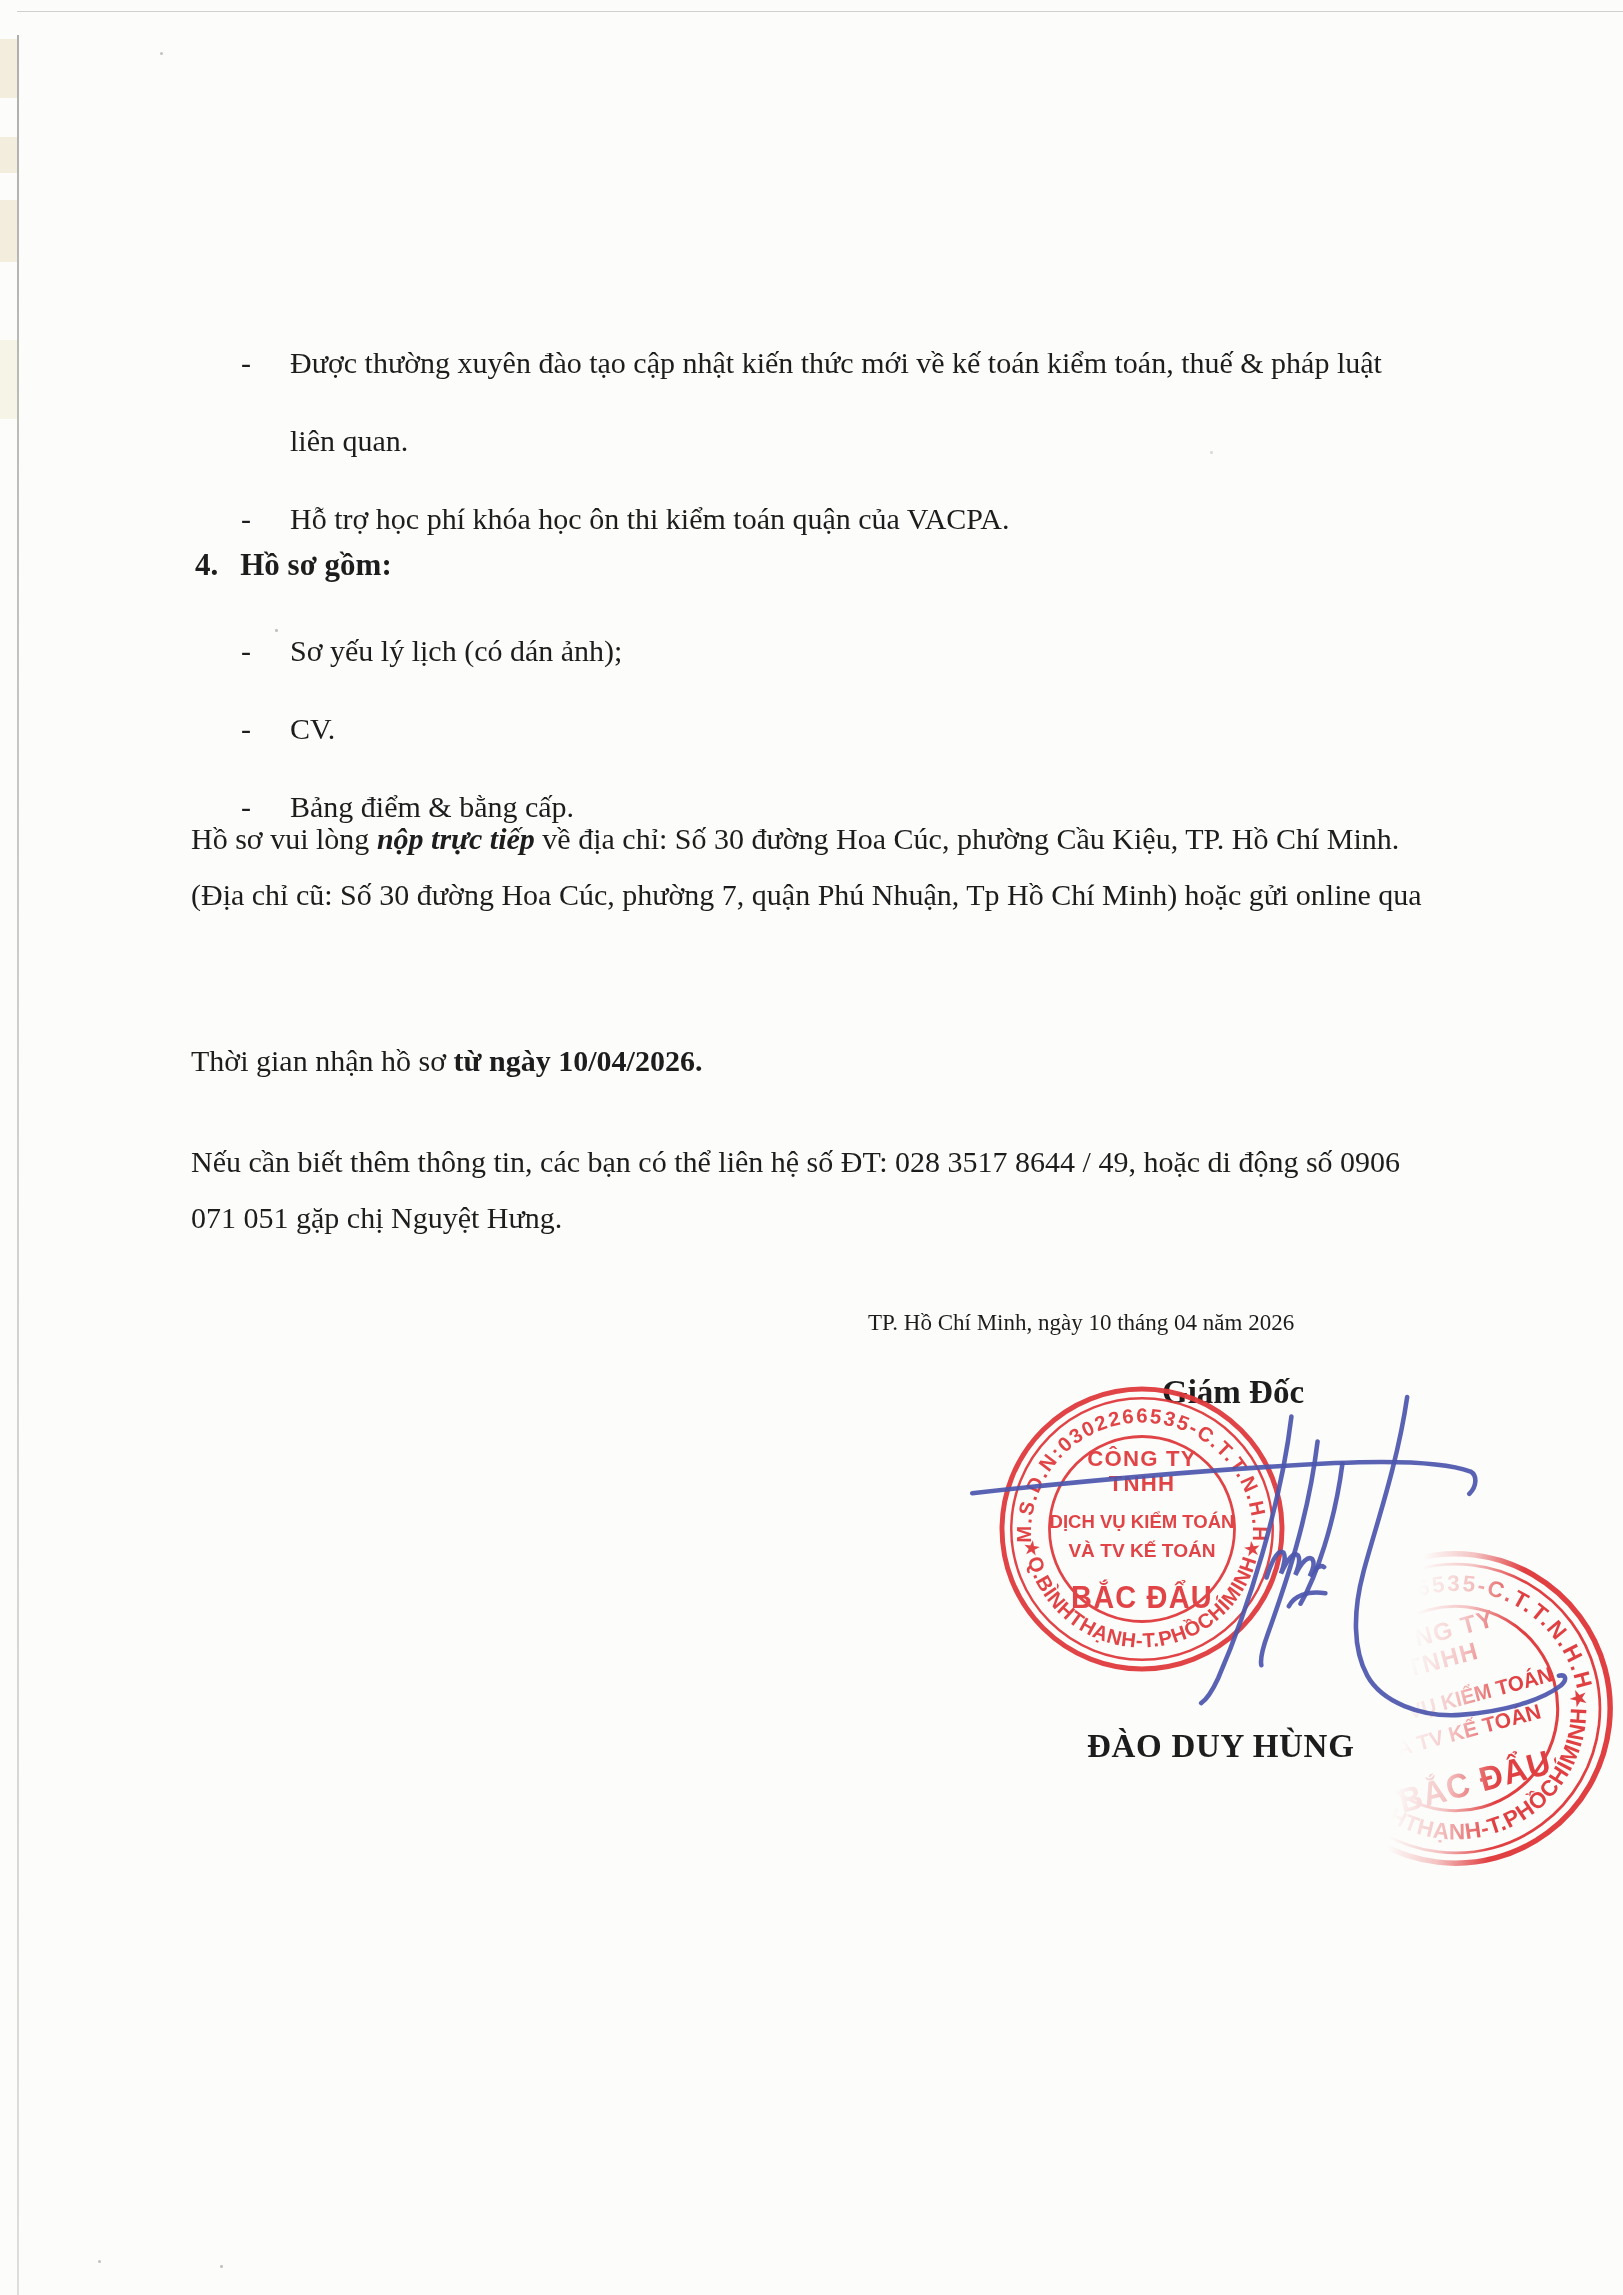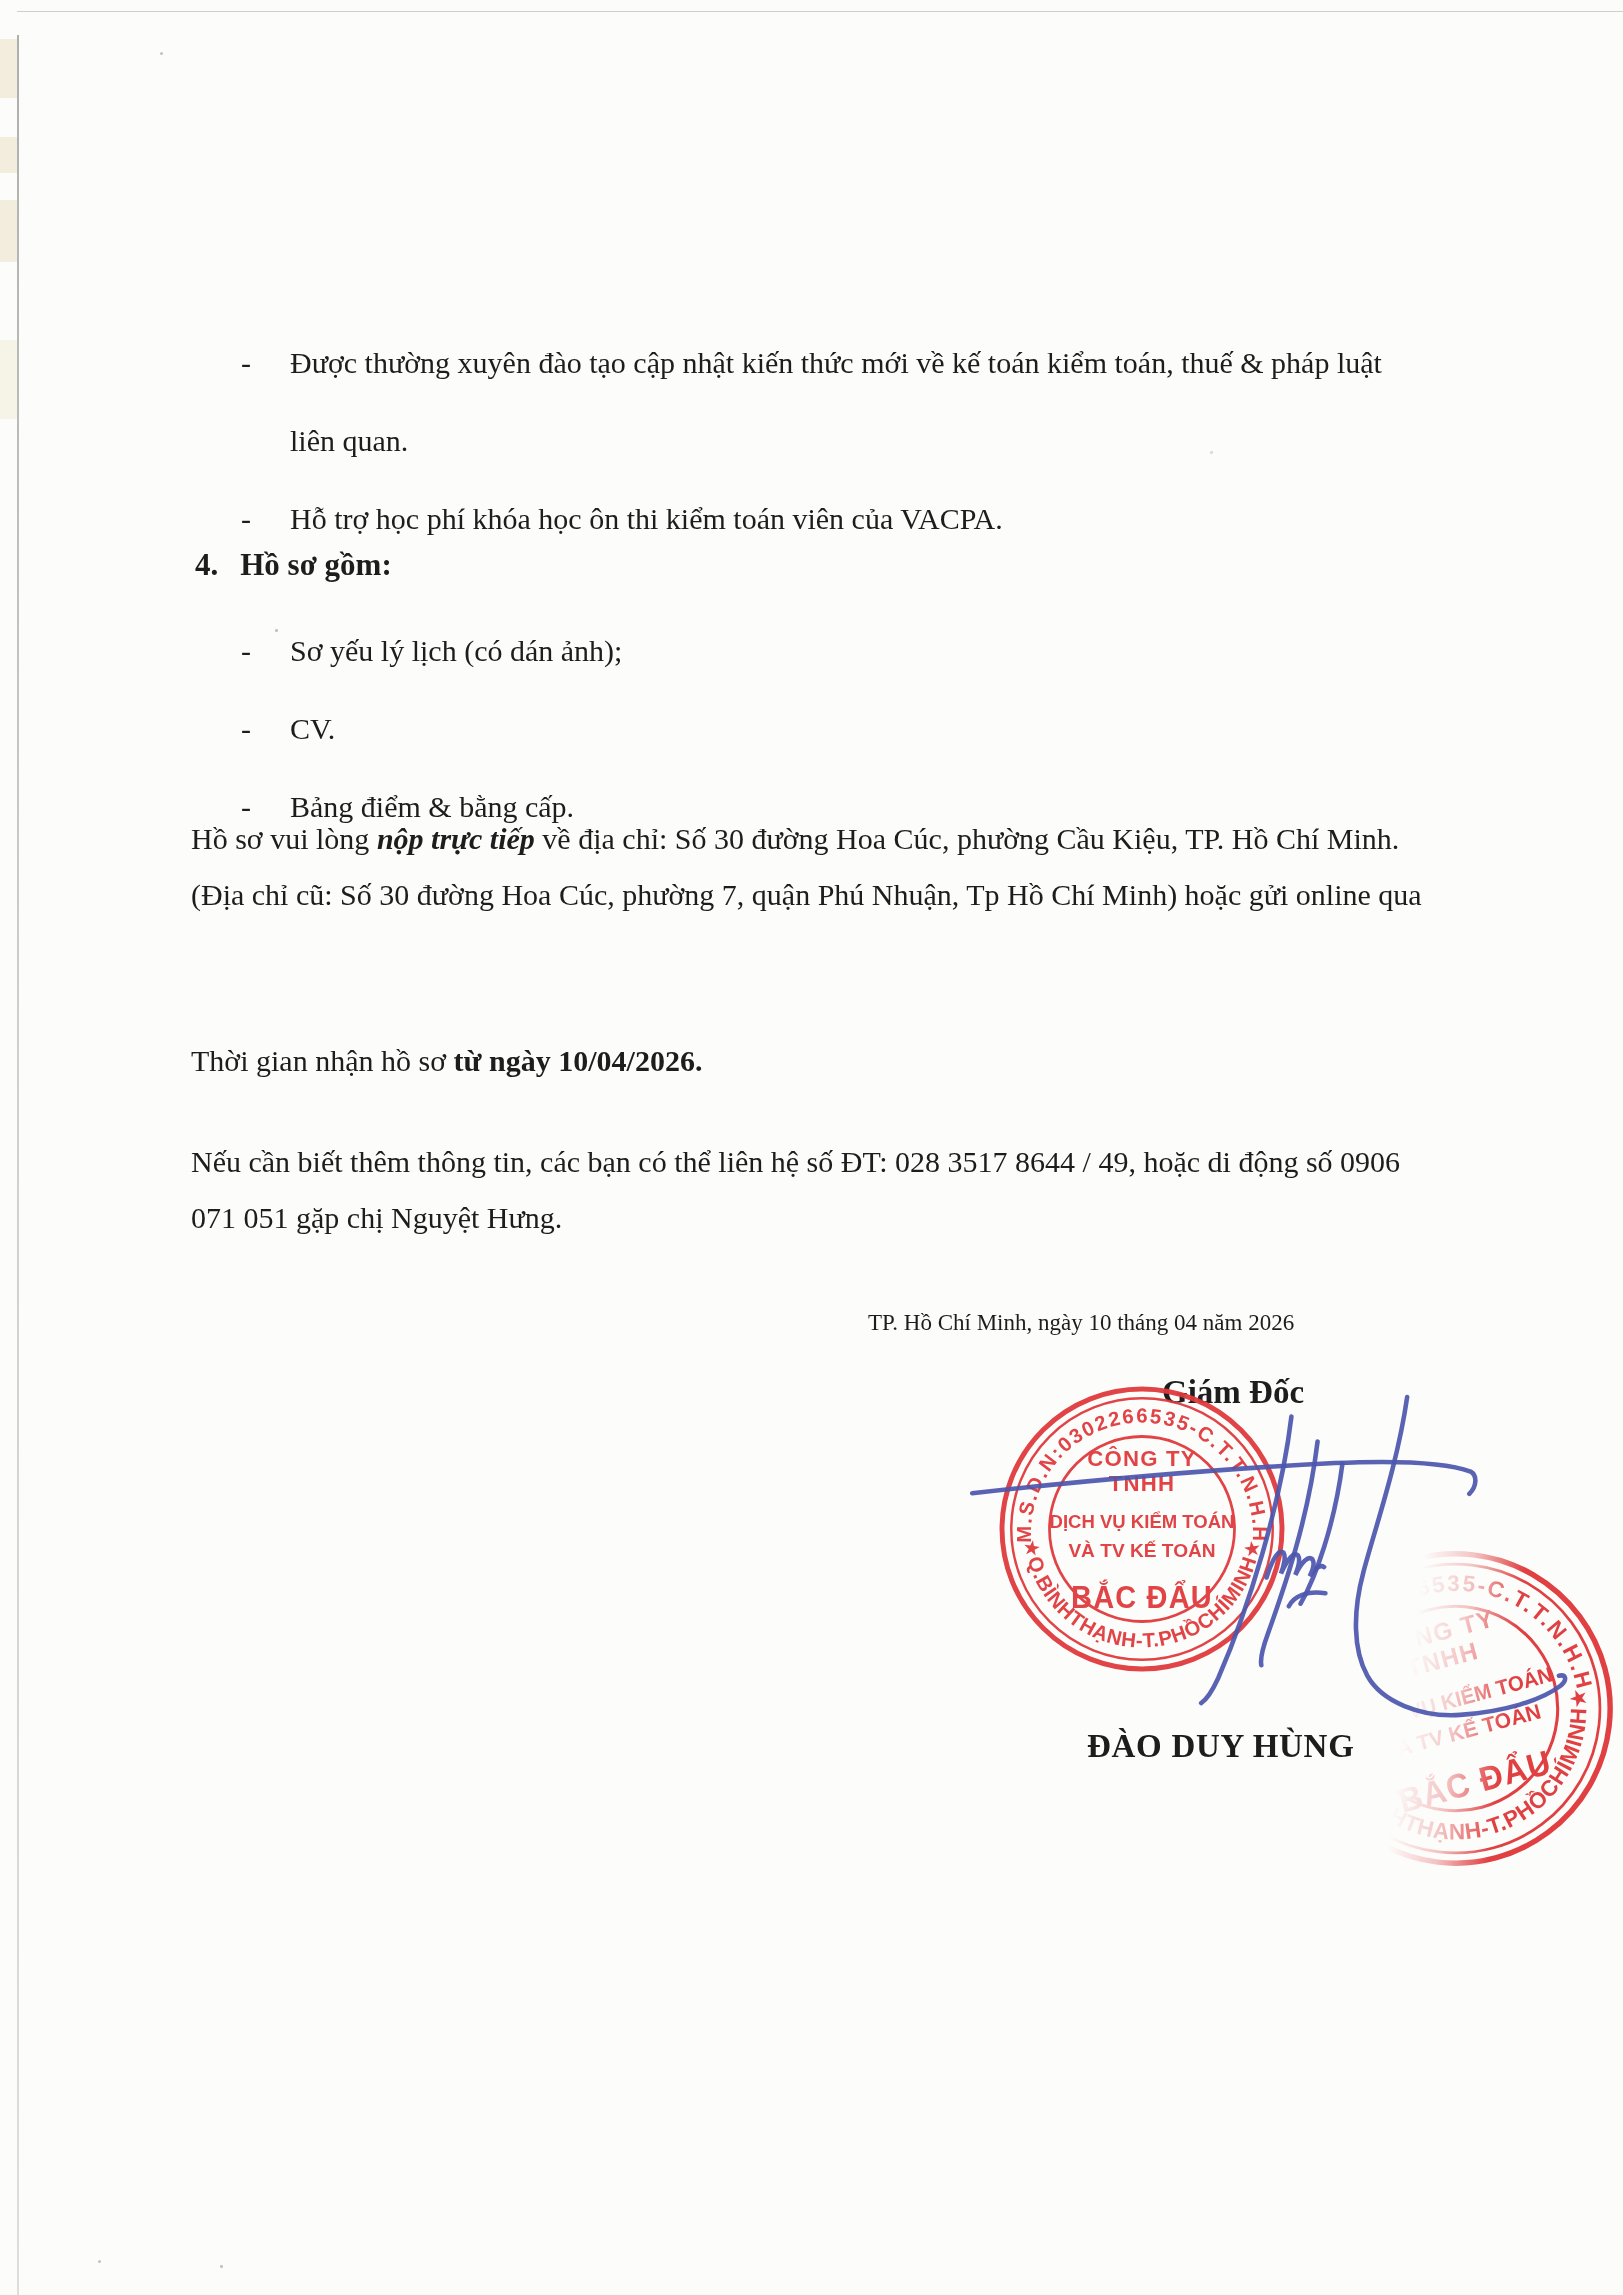--- a/index.html
+++ b/index.html
@@ -65,21 +65,21 @@
   <div class="speck" style="left:220px;top:2265px;width:2.6px;height:2.6px;"></div>
 
   <ul class="doc-list abs" style="left:241px;top:310px;">
     <li>
       <span class="dash">-</span>
       <div class="bline">Được thường xuyên đào tạo cập nhật kiến thức mới về kế toán kiểm toán, thuế &amp; pháp luật</div>
       <div class="bline">liên quan.</div>
     </li>
     <li>
       <span class="dash">-</span>
-      <div class="bline">Hỗ trợ học phí khóa học ôn thi kiểm toán viên của VACPA.</div>
+      <div class="bline">Hỗ trợ học phí khóa học ôn thi kiểm toán quận của VACPA.</div>
     </li>
   </ul>
 
   <div class="heading4 abs" style="left:195px;top:547px;">
     <span>4.</span>
     <span>Hồ sơ gồm:</span>
   </div>
 
   <ul class="doc-list abs" style="left:241px;top:598px;">
     <li>

